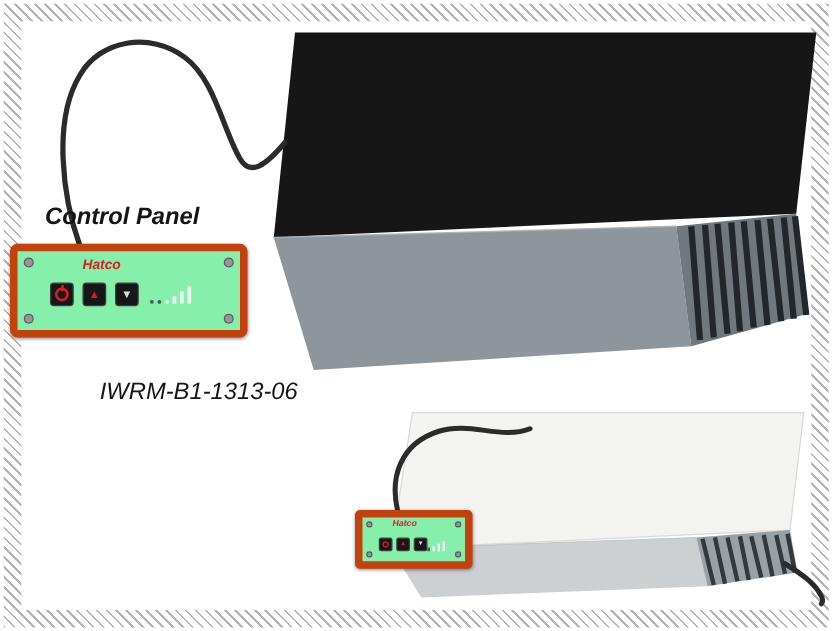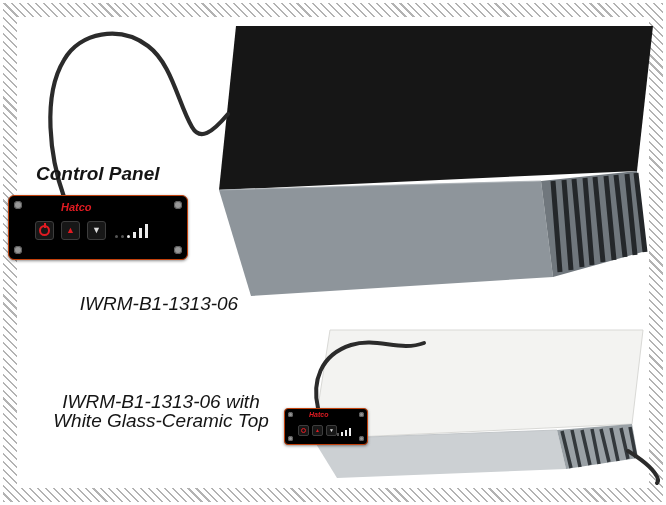--- a/index.html
+++ b/index.html
@@ -12,25 +12,25 @@
     position:absolute;inset:3px;
     background:repeating-linear-gradient(45deg,#b3b3b3 0 1.5px,transparent 1.5px 5.6px);
   }
   .inner-area{position:absolute;inset:17px;background:#ffffff;}
 
   .illustration{position:absolute;left:0;top:0;z-index:1;}
 
   
   .lbl{position:absolute;z-index:3;color:#151515;font-style:italic;font-size:19px;line-height:19px;}
   .lbl.control{left:36px;top:164px;font-weight:bold;}
-  .lbl.black-model{left:50px;top:294px;width:218px;text-align:center;font-style:italic;}
+  .lbl.black-model{left:50px;top:304px;width:218px;text-align:center;font-style:italic;}
   .lbl.white-model{left:50px;top:392px;width:222px;text-align:center;}
 
   
-  .panel{position:absolute;z-index:2;background:#000000;border:1px solid #c2410c;
+  .panel{position:absolute;z-index:2;background:#86efac;border:6px solid #c2410c;
          box-shadow:0 1px 3px rgba(0,0,0,.45);}
   .panel.big{left:8px;top:195px;width:178px;height:63px;border-radius:6px;}
   .panel.small{left:284px;top:408px;width:82px;height:35px;border-radius:4px;}
 
   .screw{position:absolute;background:#979797;border-radius:50%;
          box-shadow:inset 0 0 0 1px #5c5c5c;}
   .big .screw{width:8px;height:8px;}
   .small .screw{width:5px;height:5px;}
   .screw.tl{left:5px;top:5px;} .screw.tr{right:5px;top:5px;}
   .screw.bl{left:5px;bottom:5px;} .screw.br{right:5px;bottom:5px;}
@@ -150,18 +150,14 @@
       <span class="led" style="height:8px"></span>
     </div>
   </div>
 
   <div class="lbl control">Control Panel</div>
 
   <div class="lbl black-model">
     <div>IWRM-B1-1313-06</div>
   </div>
 
-  <div class="lbl white-model">
-    <div>IWRM-B1-1313-06 with</div>
-    <div>White Glass-Ceramic Top</div>
-  </div>
 
 </div>
 
 </body></html>

